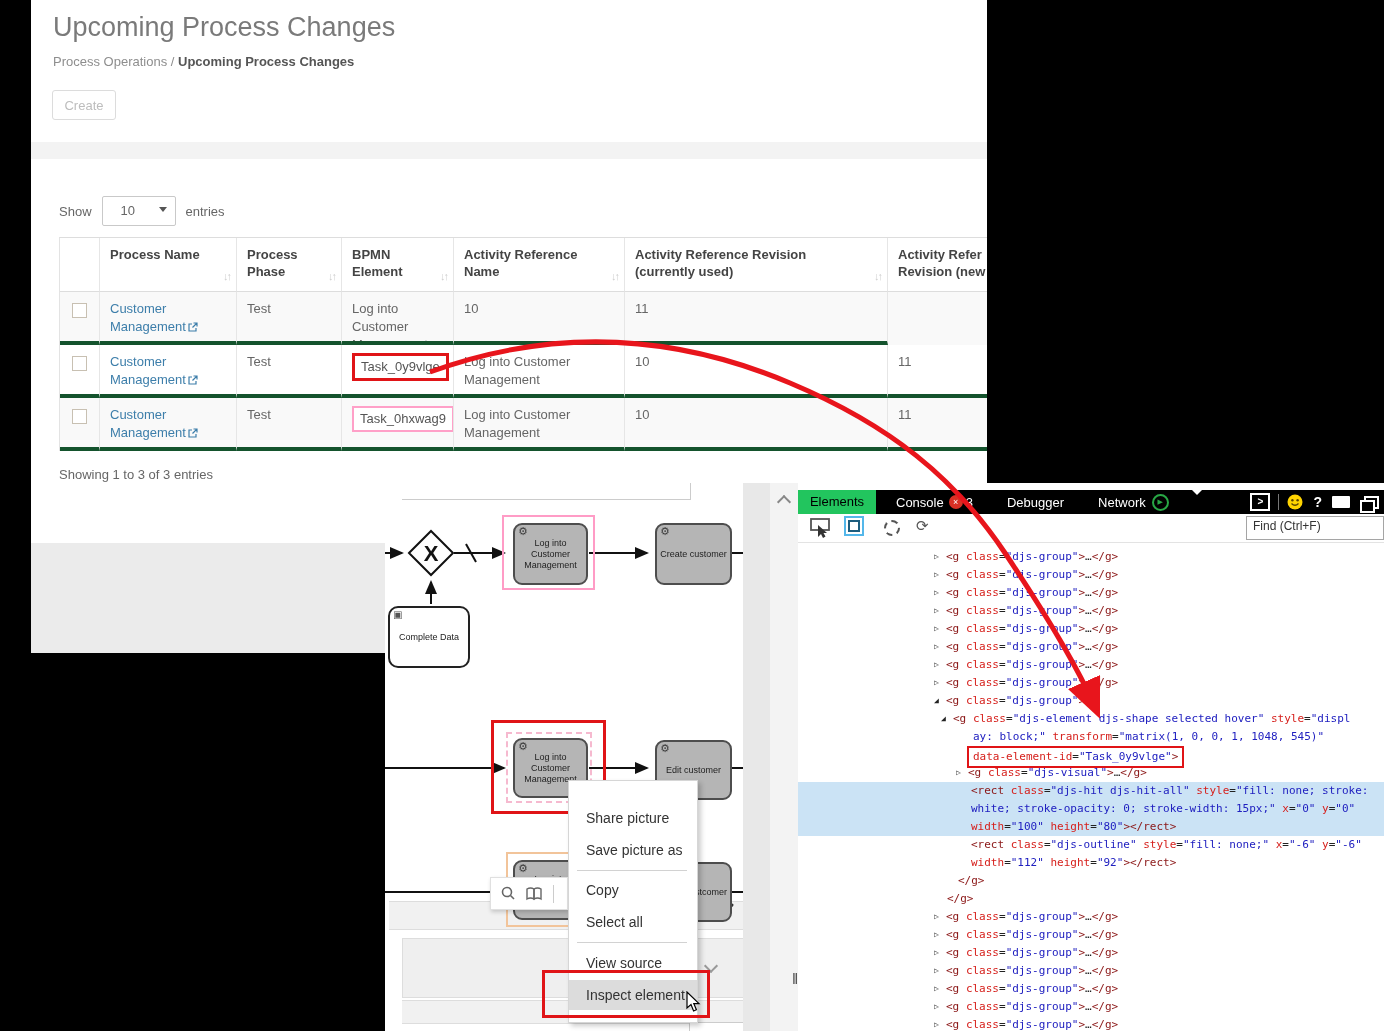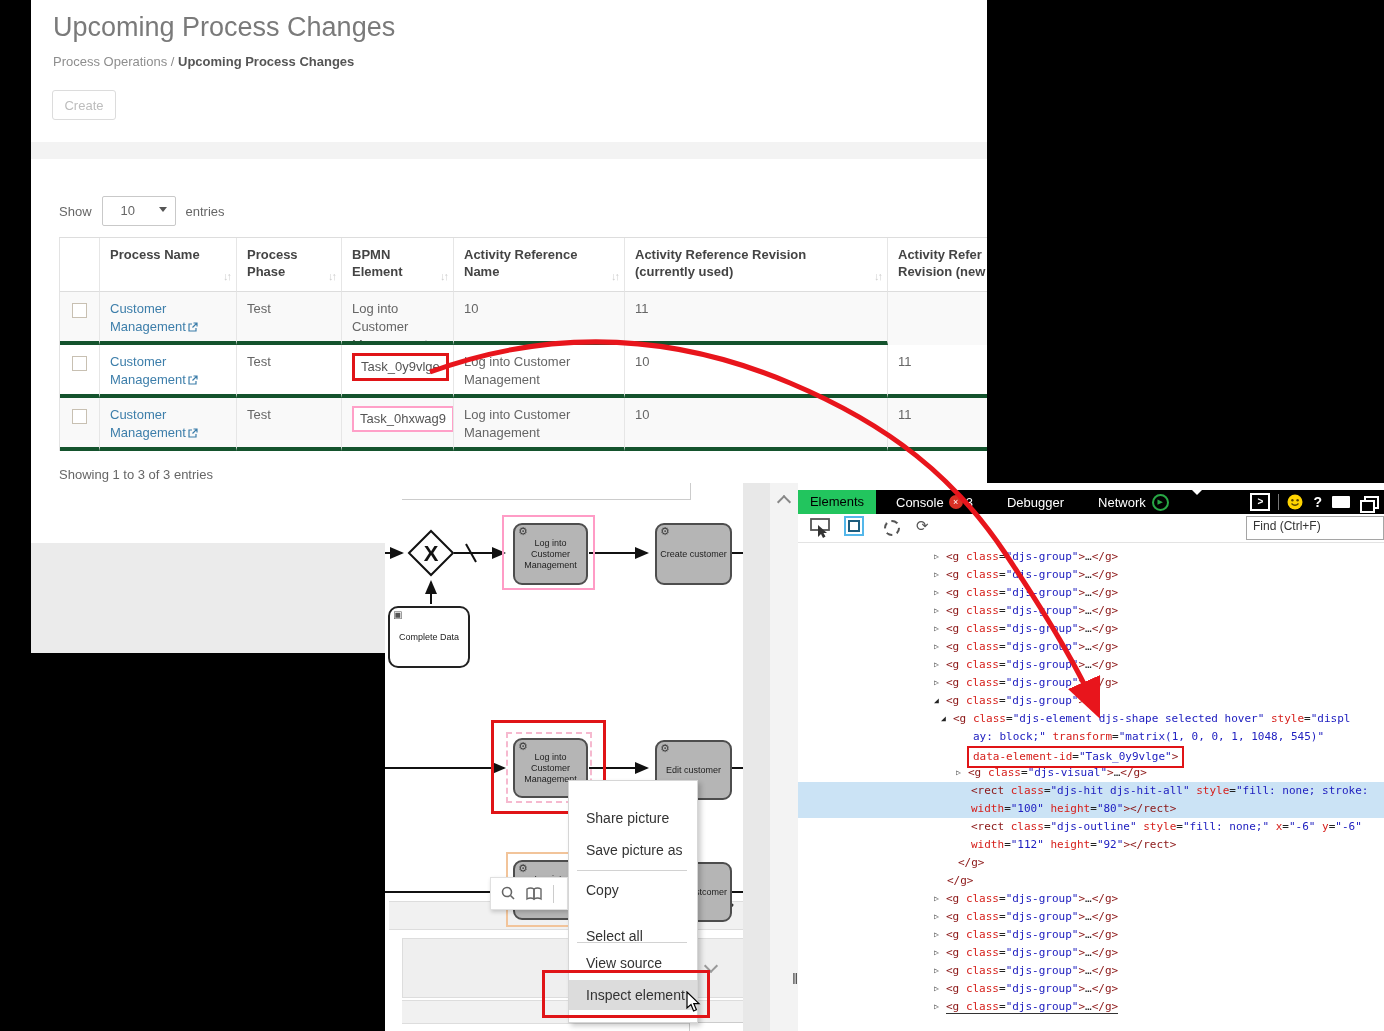--- a/index.html
+++ b/index.html
@@ -295,21 +295,21 @@
           <path d="M2,3 Q5.5,1 9,3 L9,13 Q5.5,11 2,13 Z" fill="none" stroke="#666" stroke-width="1.4"></path>
           <path d="M16,3 Q12.5,1 9,3 L9,13 Q12.5,11 16,13 Z" fill="none" stroke="#666" stroke-width="1.4"></path>
         </svg>
         <div style="width:1px;height:18px;background:#ccc;margin-left:10px;"></div>
       </div>
 
       <div id="ctx-menu">
           <div class="mi" style="top: 22px;">Share picture</div>
           <div class="mi" style="top: 54px;">Save picture as</div>
           <div class="mi" style="top: 94px;">Copy</div>
-          <div class="mi" style="top: 140px;">Select all</div>
+          <div class="mi" style="top: 126px;">Select all</div>
           <div class="mi" style="top: 167px;">View source</div>
           <div class="mi hov" style="top: 199px;">Inspect element</div>
           <div class="msep" style="top: 89px;"></div>
           <div class="msep" style="top: 161px;"></div>
         </div>
 
       <div class="annobox" style="left:157px;top:487px;width:168px;height:48px;border:3px solid #e01417;z-index:30;"></div>
       <svg width="16" height="22" style="position:absolute;left:300px;top:508px;z-index:31;">
         <path d="M2,1 L2,17 L6,13.5 L8.6,20 L11.4,18.8 L8.8,12.6 L14,12.6 Z" fill="#fff" stroke="#000" stroke-width="1.2"></path>
       </svg>
@@ -371,20 +371,21 @@
           <div class="dline" style="padding-left: 148px;"><span class="arr" style="left: 136px;">▷</span><span class="s-t">&lt;g </span><span class="s-a">class</span><span class="s-p">=</span><span class="s-v">"djs-group"</span><span class="s-t">&gt;</span><span class="s-p">…</span><span class="s-t">&lt;/g&gt;</span></div>
           <div class="dline" style="padding-left: 148px;"><span class="arr" style="left: 136px;">▷</span><span class="s-t">&lt;g </span><span class="s-a">class</span><span class="s-p">=</span><span class="s-v">"djs-group"</span><span class="s-t">&gt;</span><span class="s-p">…</span><span class="s-t">&lt;/g&gt;</span></div>
           <div class="dline" style="padding-left: 148px;"><span class="arr" style="left: 136px;">▷</span><span class="s-t">&lt;g </span><span class="s-a">class</span><span class="s-p">=</span><span class="s-v">"djs-group"</span><span class="s-t">&gt;</span><span class="s-p">…</span><span class="s-t">&lt;/g&gt;</span></div>
           <div class="dline" style="padding-left: 148px;"><span class="arr" style="left: 136px;">▷</span><span class="s-t">&lt;g </span><span class="s-a">class</span><span class="s-p">=</span><span class="s-v">"djs-group"</span><span class="s-t">&gt;</span><span class="s-p">…</span><span class="s-t">&lt;/g&gt;</span></div>
           <div class="dline" style="padding-left: 148px;"><span class="arr exp" style="left: 136px;">◢</span><span class="s-t">&lt;g </span><span class="s-a">class</span><span class="s-p">=</span><span class="s-v">"djs-group"</span><span class="s-t">&gt;</span></div>
           <div class="dline" style="padding-left: 155px;"><span class="arr exp" style="left: 143px;">◢</span><span class="s-t">&lt;g </span><span class="s-a">class</span><span class="s-p">=</span><span class="s-v">"djs-element djs-shape selected hover"</span><span class="s-p"> </span><span class="s-a">style</span><span class="s-p">=</span><span class="s-v">"displ</span></div>
           <div class="dline" style="padding-left: 175px;"><span class="s-v">ay: block;"</span><span class="s-p"> </span><span class="s-a">transform</span><span class="s-p">=</span><span class="s-v">"matrix(1, 0, 0, 1, 1048, 545)"</span></div>
           <div class="dline" style="padding-left: 175px;"><span class="rb"><span class="s-a">data-element-id</span><span class="s-p">=</span><span class="s-v">"Task_0y9vlge"</span><span class="s-t">&gt;</span></span></div>
           <div class="dline" style="padding-left: 170px;"><span class="arr" style="left: 158px;">▷</span><span class="s-t">&lt;g </span><span class="s-a">class</span><span class="s-p">=</span><span class="s-v">"djs-visual"</span><span class="s-t">&gt;</span><span class="s-p">…</span><span class="s-t">&lt;/g&gt;</span></div>
           <div class="dline hl" style="padding-left: 173px;"><span class="s-t">&lt;rect </span><span class="s-a">class</span><span class="s-p">=</span><span class="s-v">"djs-hit djs-hit-all"</span><span class="s-p"> </span><span class="s-a">style</span><span class="s-p">=</span><span class="s-v">"fill: none; stroke:</span></div>
+          <div class="dline hl" style="padding-left: 173px;"><span class="s-v">white; stroke-opacity: 0; stroke-width: 15px;"</span><span class="s-p"> </span><span class="s-a">x</span><span class="s-p">=</span><span class="s-v">"0"</span><span class="s-p"> </span><span class="s-a">y</span><span class="s-p">=</span><span class="s-v">"0"</span></div>
           <div class="dline hl" style="padding-left: 173px;"><span class="s-a">width</span><span class="s-p">=</span><span class="s-v">"100"</span><span class="s-p"> </span><span class="s-a">height</span><span class="s-p">=</span><span class="s-v">"80"</span><span class="s-t">&gt;&lt;/rect&gt;</span></div>
           <div class="dline" style="padding-left: 173px;"><span class="s-t">&lt;rect </span><span class="s-a">class</span><span class="s-p">=</span><span class="s-v">"djs-outline"</span><span class="s-p"> </span><span class="s-a">style</span><span class="s-p">=</span><span class="s-v">"fill: none;"</span><span class="s-p"> </span><span class="s-a">x</span><span class="s-p">=</span><span class="s-v">"-6"</span><span class="s-p"> </span><span class="s-a">y</span><span class="s-p">=</span><span class="s-v">"-6"</span></div>
           <div class="dline" style="padding-left: 173px;"><span class="s-a">width</span><span class="s-p">=</span><span class="s-v">"112"</span><span class="s-p"> </span><span class="s-a">height</span><span class="s-p">=</span><span class="s-v">"92"</span><span class="s-t">&gt;&lt;/rect&gt;</span></div>
           <div class="dline" style="padding-left: 160px;"><span class="s-t">&lt;/g&gt;</span></div>
           <div class="dline" style="padding-left: 149px;"><span class="s-t">&lt;/g&gt;</span></div>
           <div class="dline" style="padding-left: 148px;"><span class="arr" style="left: 136px;">▷</span><span class="s-t">&lt;g </span><span class="s-a">class</span><span class="s-p">=</span><span class="s-v">"djs-group"</span><span class="s-t">&gt;</span><span class="s-p">…</span><span class="s-t">&lt;/g&gt;</span></div>
           <div class="dline" style="padding-left: 148px;"><span class="arr" style="left: 136px;">▷</span><span class="s-t">&lt;g </span><span class="s-a">class</span><span class="s-p">=</span><span class="s-v">"djs-group"</span><span class="s-t">&gt;</span><span class="s-p">…</span><span class="s-t">&lt;/g&gt;</span></div>
           <div class="dline" style="padding-left: 148px;"><span class="arr" style="left: 136px;">▷</span><span class="s-t">&lt;g </span><span class="s-a">class</span><span class="s-p">=</span><span class="s-v">"djs-group"</span><span class="s-t">&gt;</span><span class="s-p">…</span><span class="s-t">&lt;/g&gt;</span></div>
           <div class="dline" style="padding-left: 148px;"><span class="arr" style="left: 136px;">▷</span><span class="s-t">&lt;g </span><span class="s-a">class</span><span class="s-p">=</span><span class="s-v">"djs-group"</span><span class="s-t">&gt;</span><span class="s-p">…</span><span class="s-t">&lt;/g&gt;</span></div>
           <div class="dline" style="padding-left: 148px;"><span class="arr" style="left: 136px;">▷</span><span class="s-t">&lt;g </span><span class="s-a">class</span><span class="s-p">=</span><span class="s-v">"djs-group"</span><span class="s-t">&gt;</span><span class="s-p">…</span><span class="s-t">&lt;/g&gt;</span></div>

